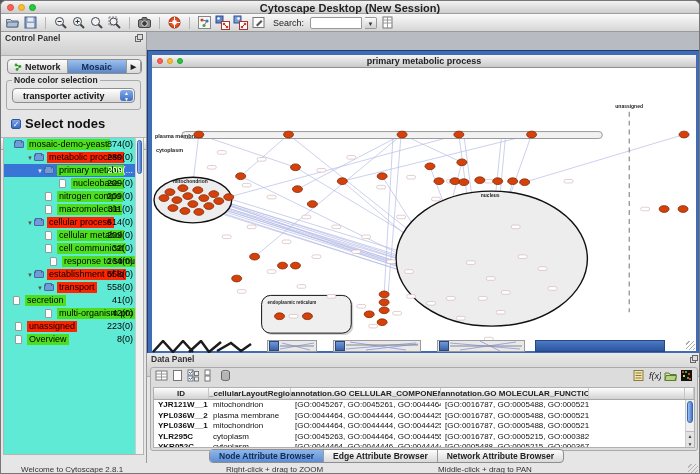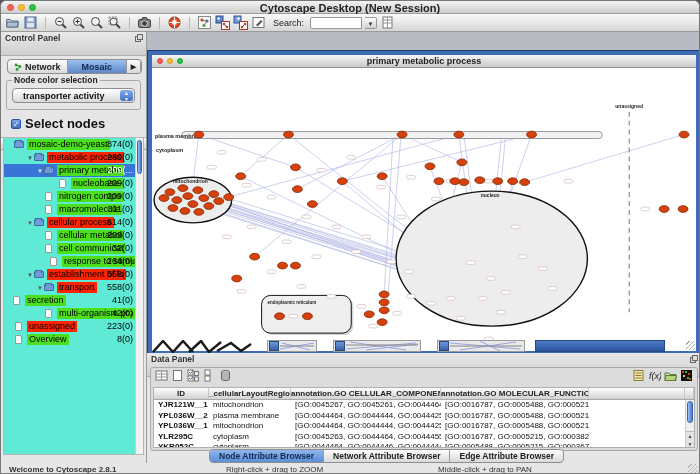--- a/index.html
+++ b/index.html
@@ -144,21 +144,21 @@
     border:1px solid #8e8e8e; border-radius:4px; overflow:hidden;
     background:linear-gradient(#fdfdfd,#d9d9d9); font-size:8.5px; font-weight:bold; color:#222; }
   .dp-tab { padding:0 9px; line-height:13px; border-right:1px solid #9a9a9a; }
   .dp-tab:last-child { border-right:none; }
   .dp-tab.sel { background:linear-gradient(#8fb6ea,#5d8ed6); color:#0d2c55; }
 
   
   .statusbar { position:absolute; left:0; top:462px; right:0; height:12px;
     background:#e6e6e6; font-size:8px; color:#333; }
   .statusbar span { position:absolute; top:2px; }
-  .st1 { left:8px;font-weight:bold; } .st2 { left:225px; } .st3 { left:437px; }
+  .st1 { left:20px; } .st2 { left:225px; } .st3 { left:437px; }
   .sgrip { position:absolute; right:1px; bottom:1px; width:10px; height:10px;
     background:repeating-linear-gradient(135deg,transparent 0 2px,#b5b5b5 2px 3px); }
 </style>
 </head>
 <body>
 
 <div id="app">
 
   <div class="titlebar">
     <div class="lights">
@@ -785,22 +785,22 @@
             </div>
           </div>
         <div class="dscroll">
           <div class="dthumb"></div>
           <div class="dstep">▲<br>▼</div>
         </div>
       </div>
     </div>
     <div class="dp-tabs">
       <div class="dp-tab sel">Node Attribute Browser</div>
+      <div class="dp-tab">Edge Attribute Browser</div>
       <div class="dp-tab">Network Attribute Browser</div>
-      <div class="dp-tab">Edge Attribute Browser</div>
     </div>
   </div>
 
   <div class="statusbar">
     <span class="st1">Welcome to Cytoscape 2.8.1</span>
     <span class="st2">Right-click + drag to ZOOM</span>
     <span class="st3">Middle-click + drag to PAN</span>
     <div class="sgrip"></div>
   </div>
 </div>

